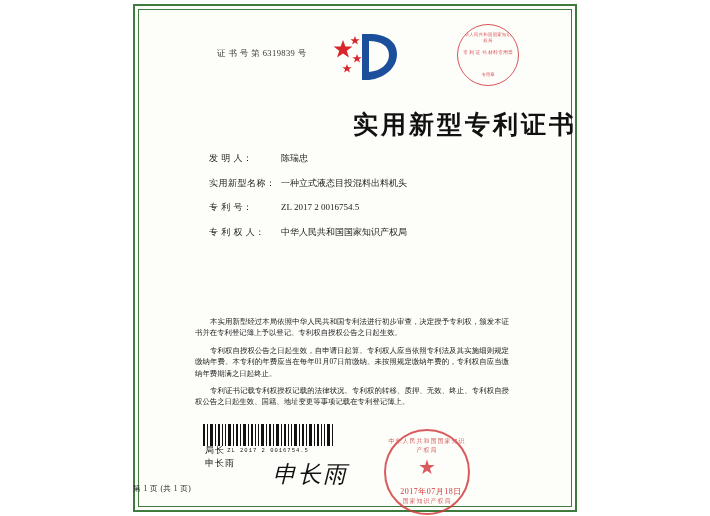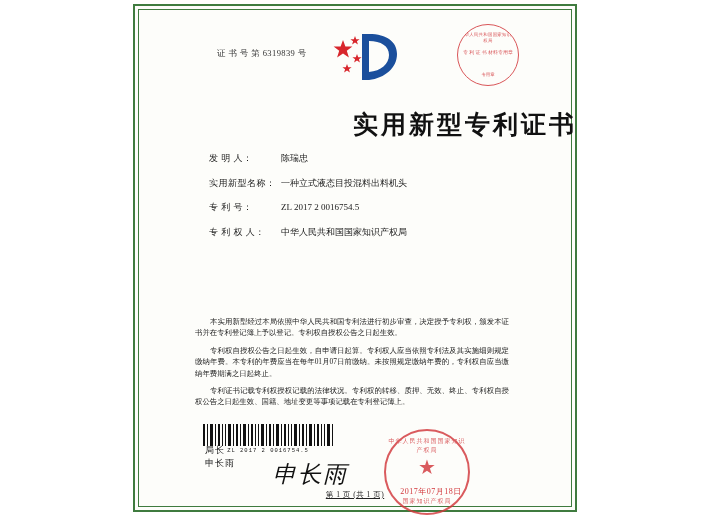--- a/index.html
+++ b/index.html
@@ -237,27 +237,26 @@
     top: 482px;
     width: 96px;
     text-align: center;
     font-size: 8px;
     color: #d2383c;
     letter-spacing: 0.5px;
   }
   .page-footer {
     position: absolute;
     left: 0;
-    bottom: 12px;
-    width: 100%;
-    text-align: center;
+    bottom: 18px;
+    width: 100%;
+    text-align: left;
     font-size: 7.5px;
     color: #222;
     letter-spacing: 0.5px;
-    text-decoration: underline;
   }
 </style>
 </head>
 <body>
 
 <div id="page">
   <div class="sheet">
     <div class="border-outer"></div>
     <div class="border-inner"></div>
 

